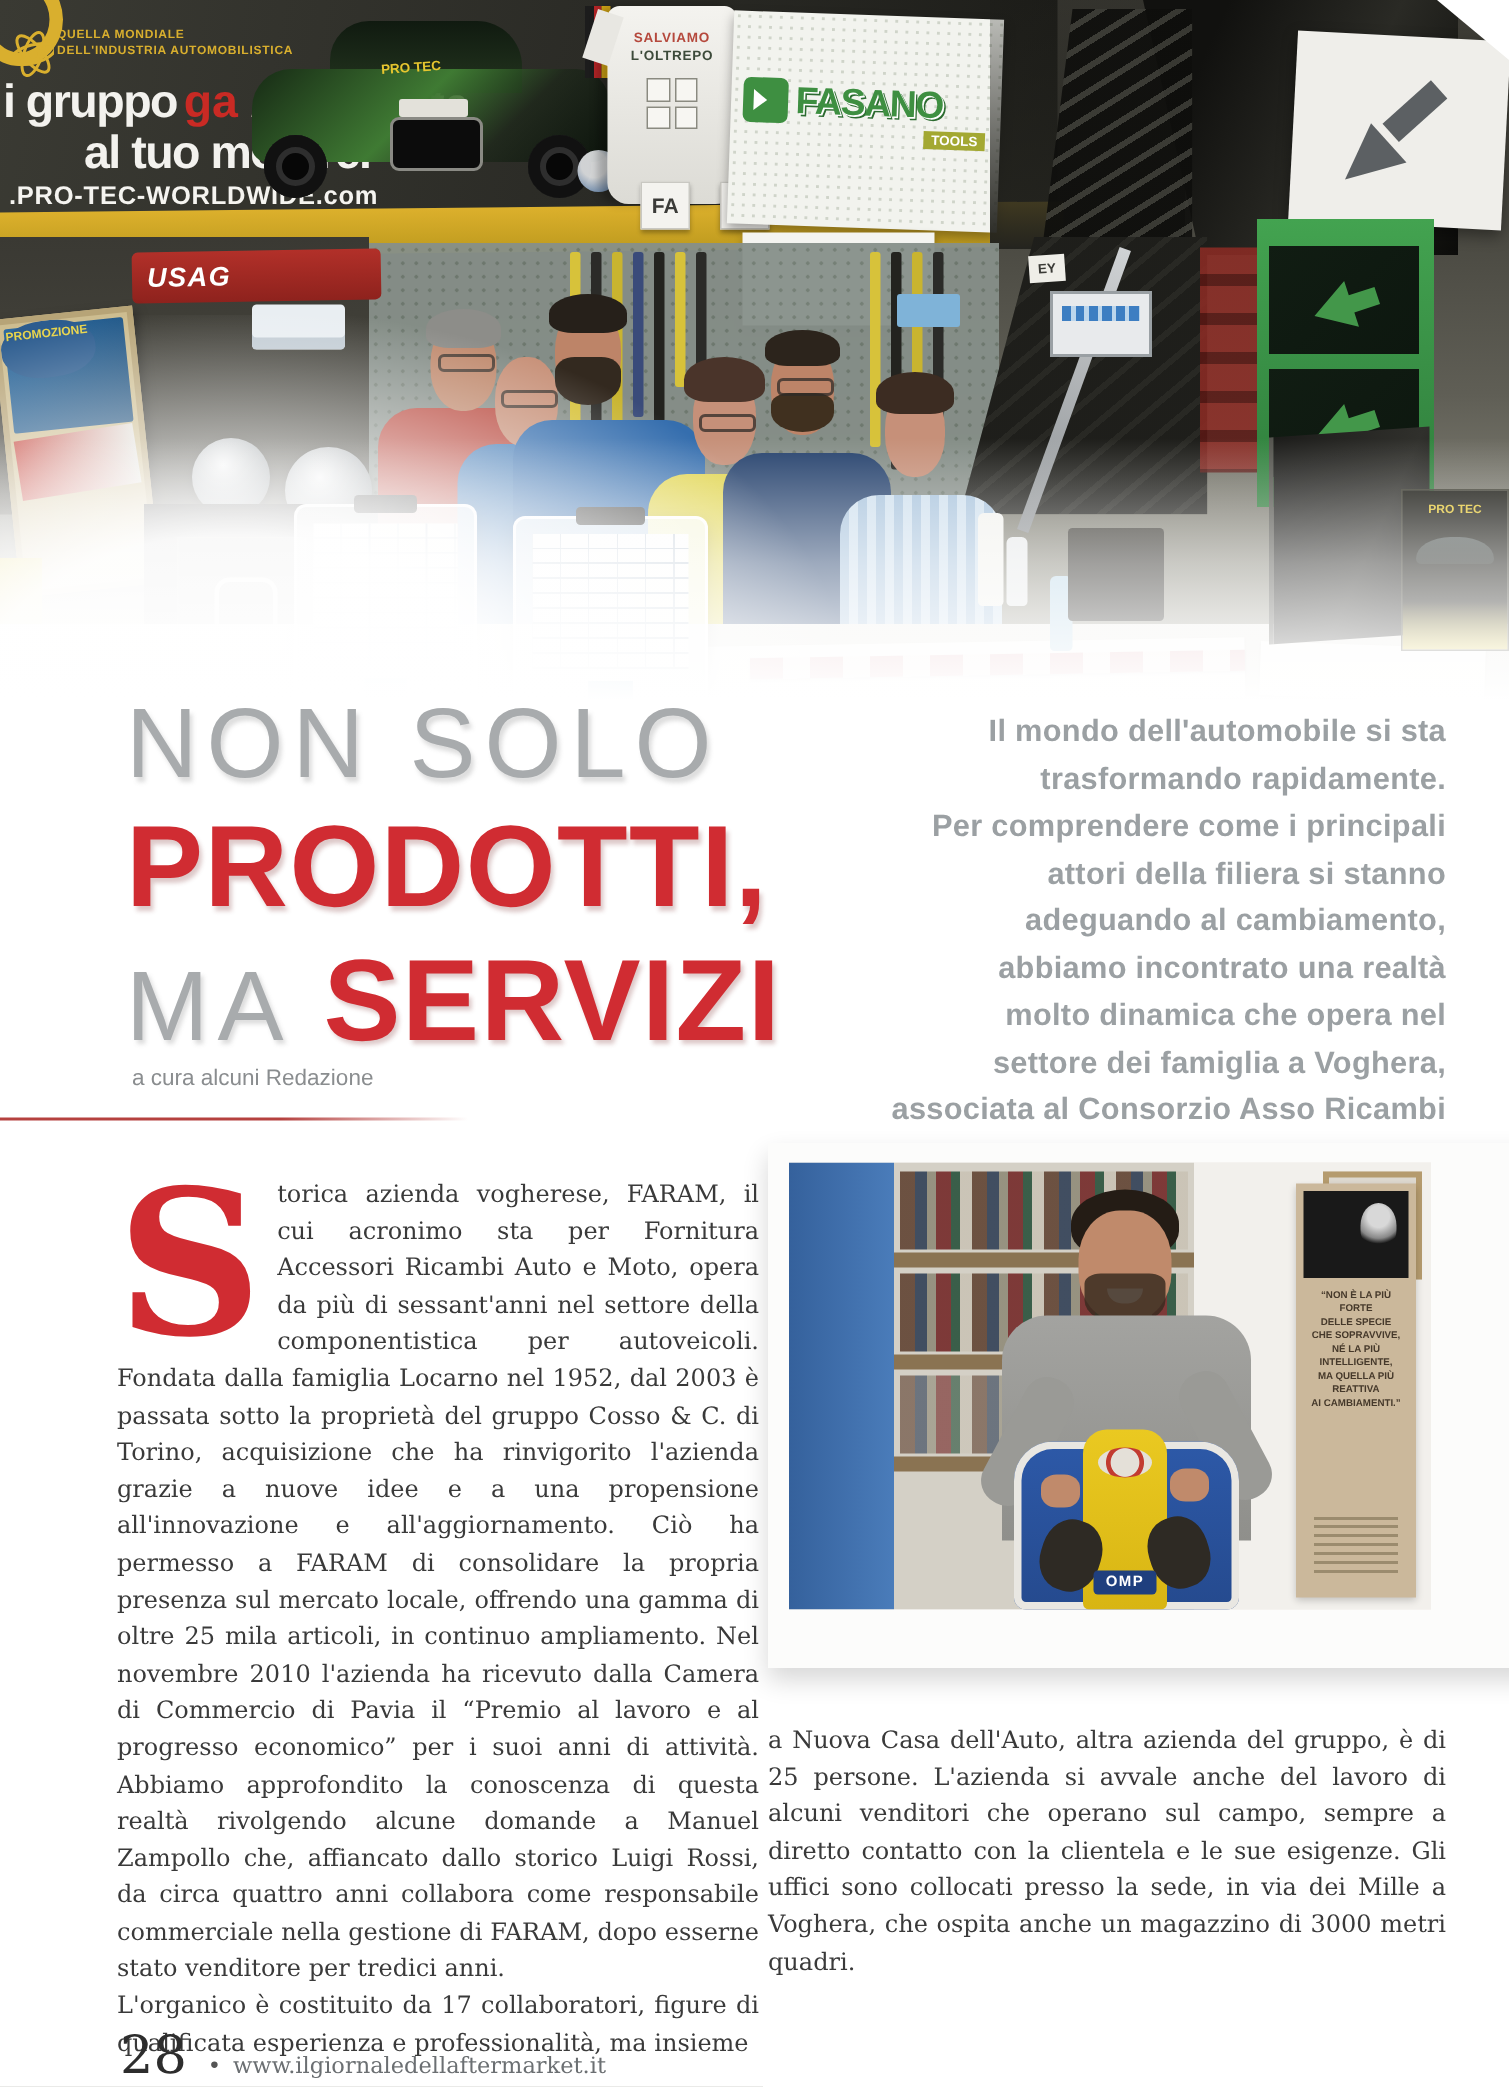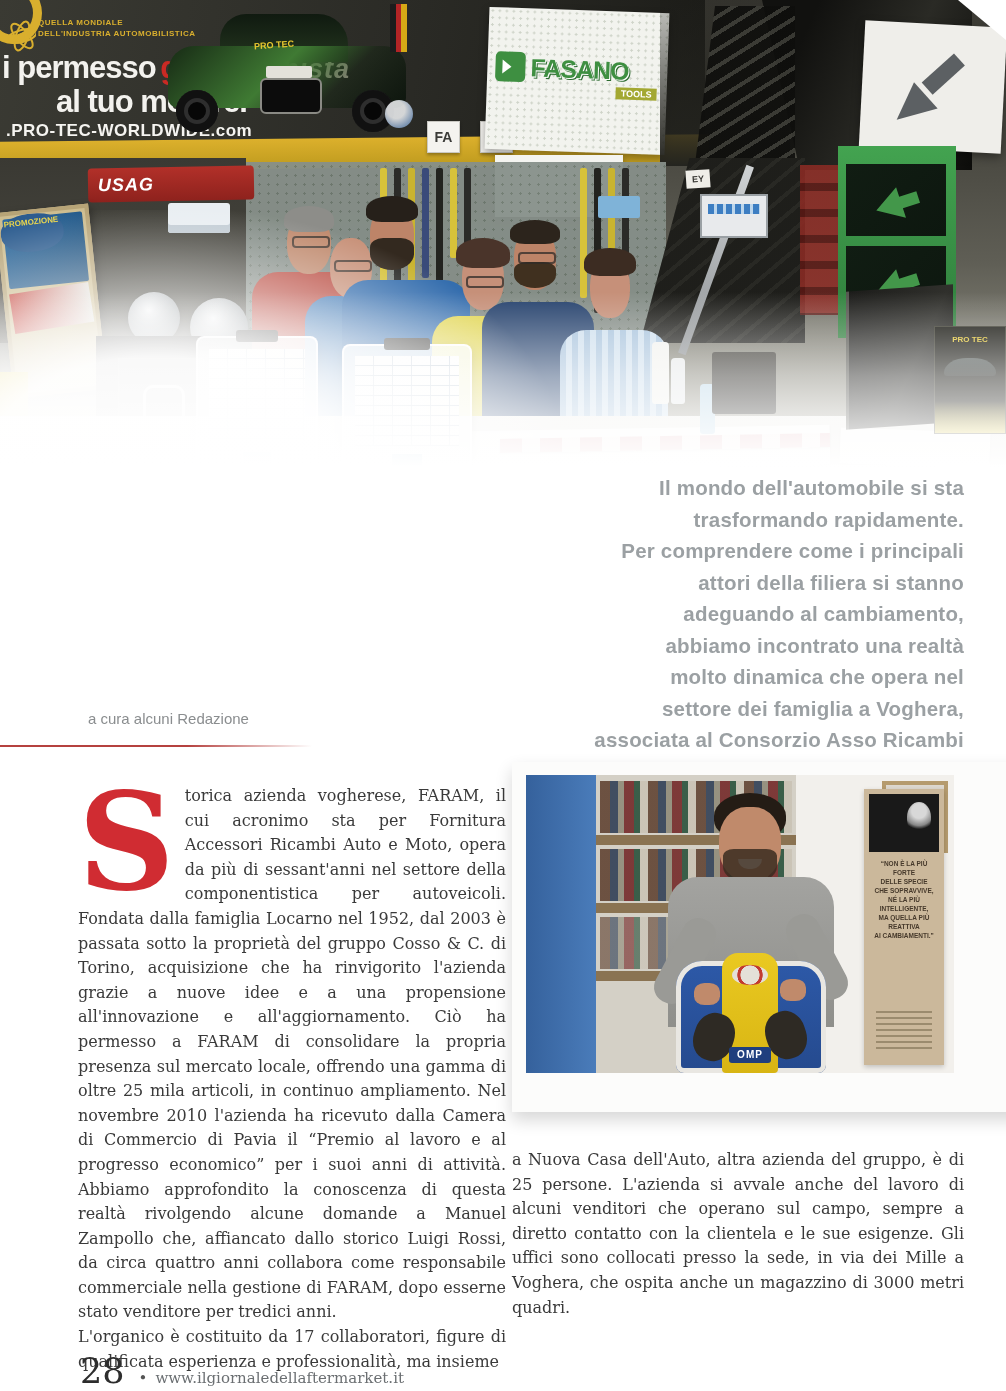--- a/index.html
+++ b/index.html
@@ -179,21 +179,21 @@
           <ellipse cx="14" cy="18" rx="6" ry="15" transform="rotate(-40 14 18)"></ellipse>
           <ellipse cx="14" cy="18" rx="6" ry="15" transform="rotate(75 14 18)"></ellipse>
         </g>
         <circle cx="14" cy="18" r="3" fill="#d9af2e"></circle>
       </svg>
       <div class="bb-partner">
         <div>QUELLA MONDIALE</div>
         <div>DELL'INDUSTRIA AUTOMOBILISTICA</div>
       </div>
       <div class="slogan1">
-        <span class="w">i permesso</span>
+        <span class="w">i gruppo</span>
         <span class="r">ga</span><span class="scr"> ricambista</span>
       </div>
       <div class="slogan2">al tuo motore.</div>
       <div class="bb-url">.PRO-TEC-WORLDWIDE.com</div>
 
       <div class="car">
         <div class="car-roof"></div>
         <div class="car-body"></div>
         <div class="car-tec">PRO TEC</div>
         <div class="car-plate"></div>
@@ -203,20 +203,30 @@
       </div>
       <div class="badge-blue"></div>
     </div>
 
     <div class="deflag">
       <div style="background:#1c1c1c"></div>
         <div style="background:#b32426"></div>
         <div style="background:#d7a916"></div>
     </div>
 
+    <div class="tshirt">
+      <div class="tshirt-t1">SALVIAMO</div>
+      <div class="tshirt-t2">L'OLTREPO</div>
+      <div class="tshirt-ic">
+          <span></span>
+          <span></span>
+          <span></span>
+          <span></span>
+        </div>
+    </div>
     <div class="tag" style="left:427px">FA</div>
     <div class="tag" style="left:480px">EZ</div>
 
     <div class="fasano">
       <div class="fasano-row">
         <div class="fasano-logo"></div>
         <div class="fasano-name">FASANO</div>
       </div>
       <div class="fasano-tools">TOOLS</div>
     </div>
@@ -343,20 +353,25 @@
     <div class="protec-card">
       <div class="t">PRO TEC</div>
       <div class="carline"></div>
     </div>
 
     <div class="hero-fade2"></div>
     <div class="hero-fade"></div>
     <div class="corner-wedge"></div>
   </div>
 
+  <div class="title">
+    <div class="t-line t-gray">NON SOLO</div>
+    <div class="t-line t-red">PRODOTTI,</div>
+    <div class="t-line"><span class="t-gray">MA </span><span class="t-red">SERVIZI</span></div>
+  </div>
   <div class="byline">a cura alcuni Redazione</div>
   <div class="redrule"></div>
 
   <div class="intro">Il mondo dell'automobile si sta
 trasformando rapidamente.
 Per comprendere come i principali
 attori della filiera si stanno
 adeguando al cambiamento,
 abbiamo incontrato una realtà
 molto dinamica che opera nel

